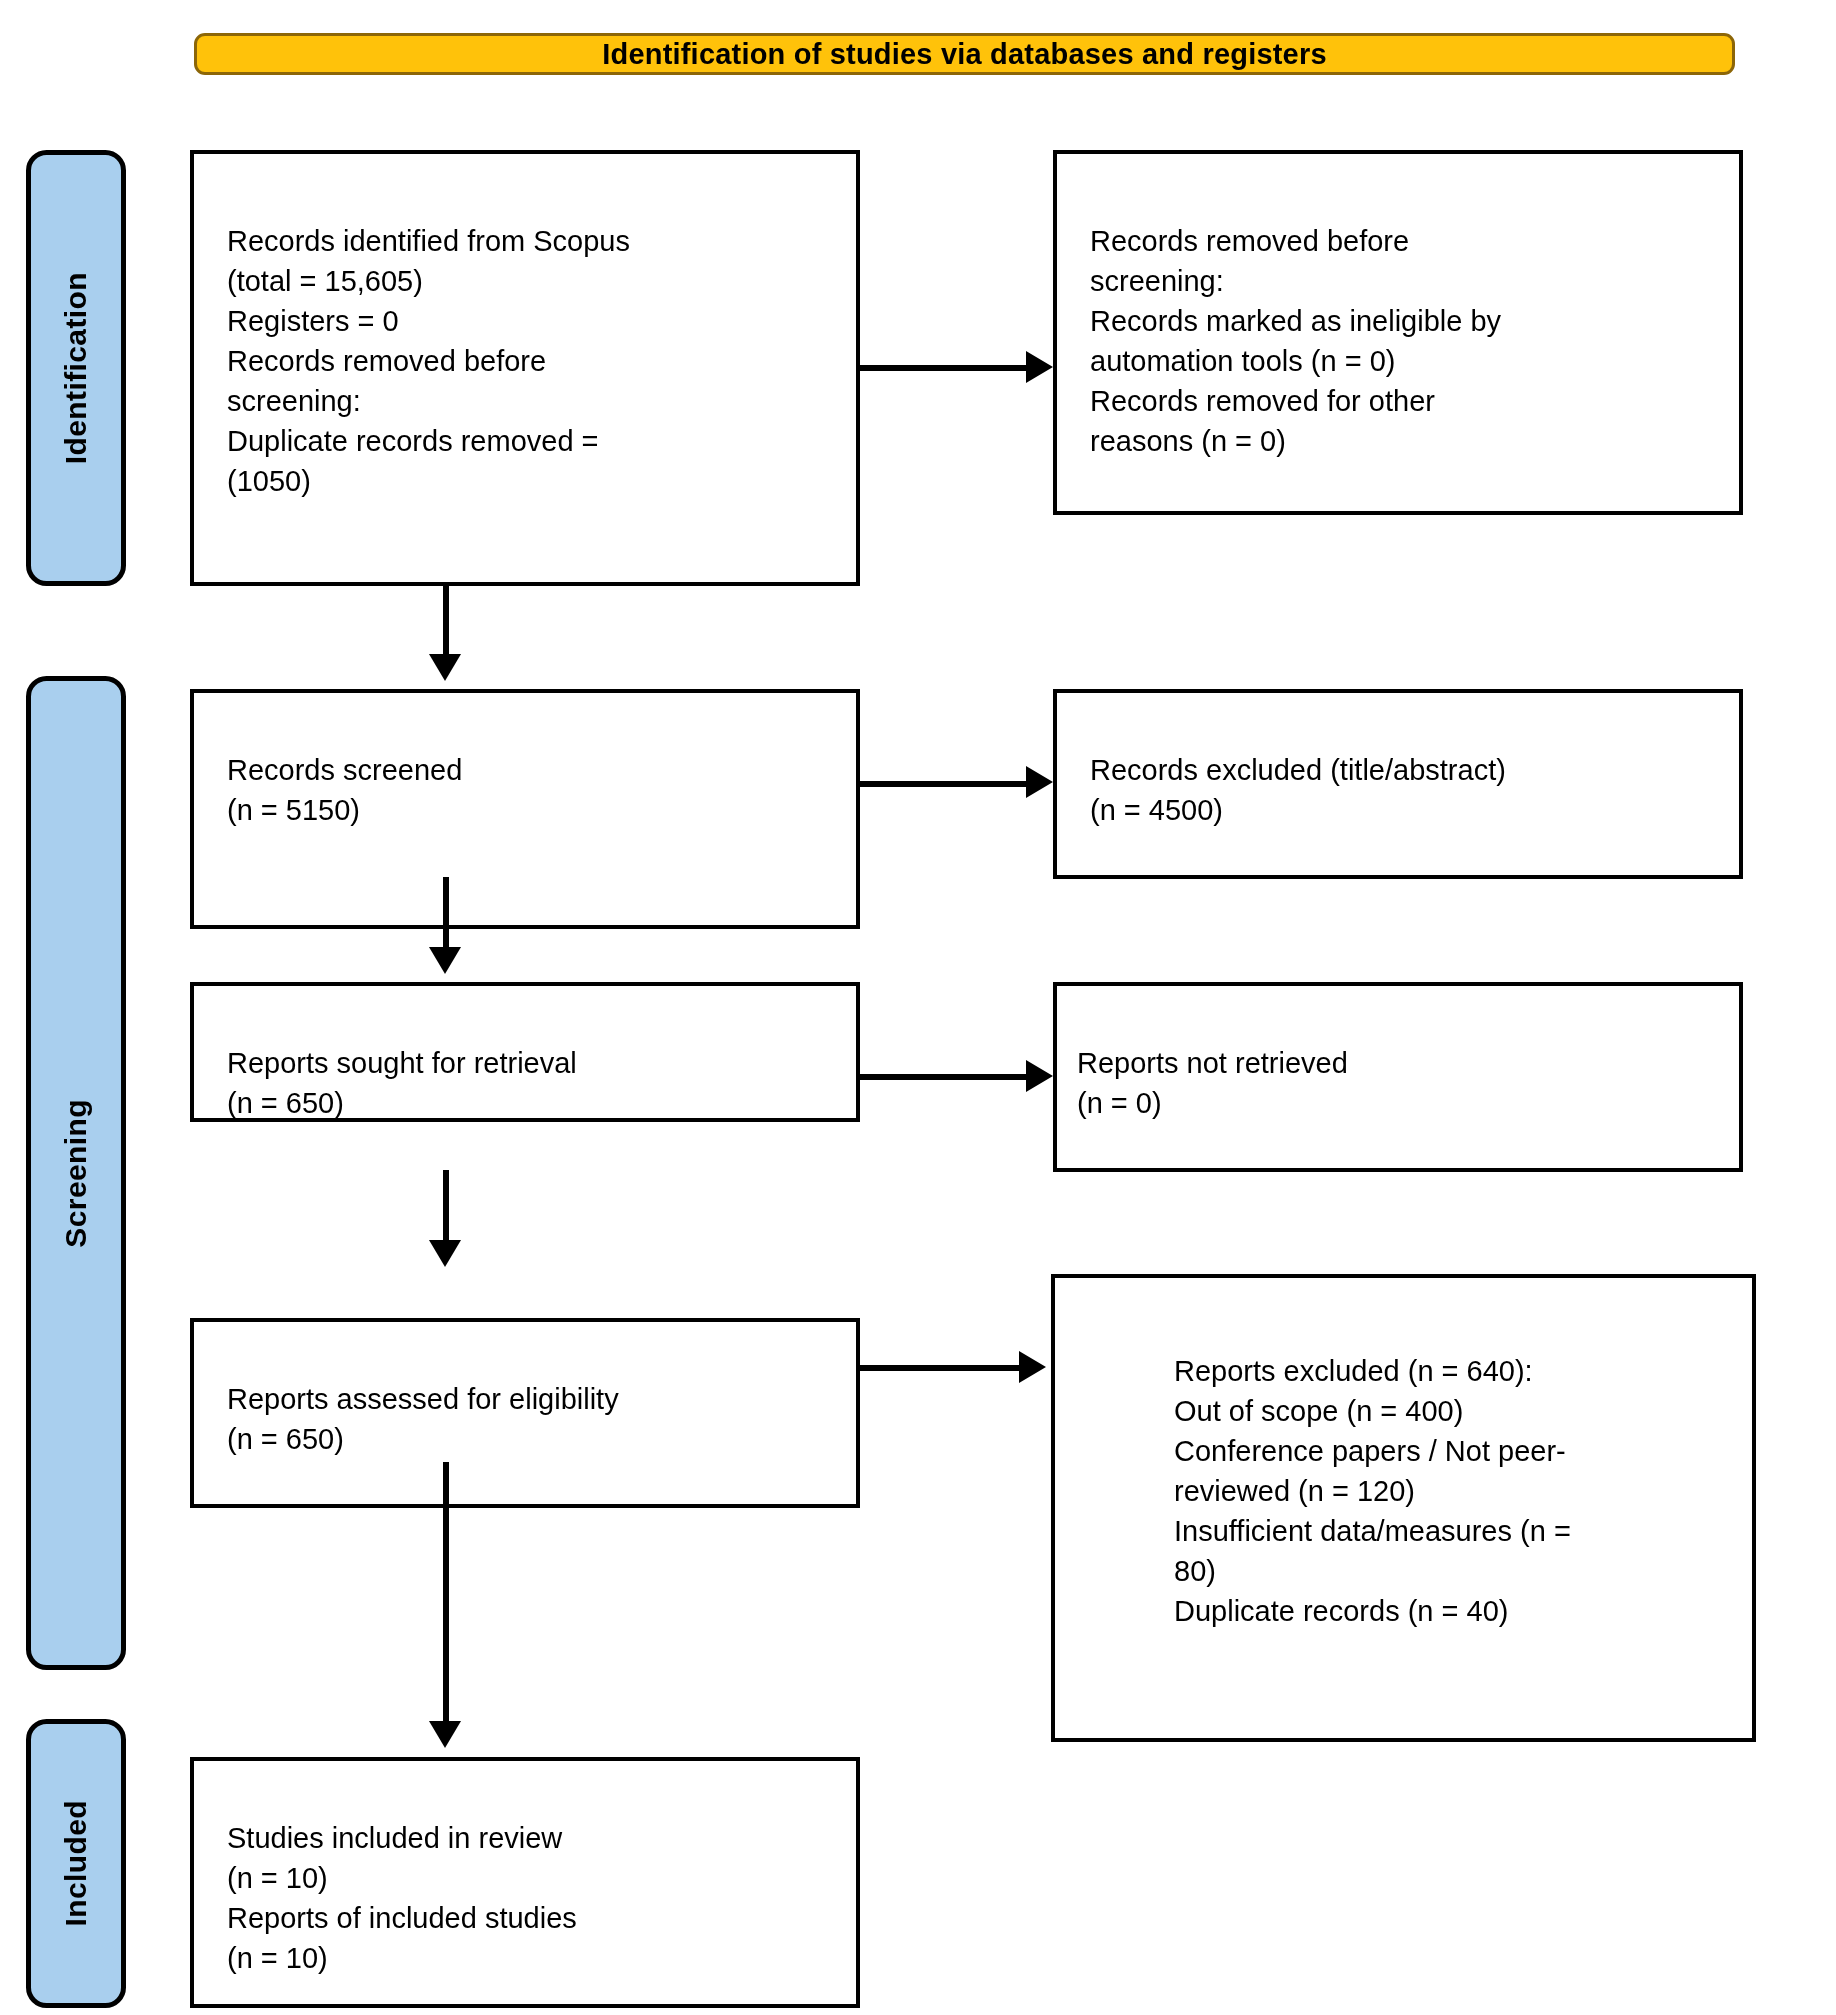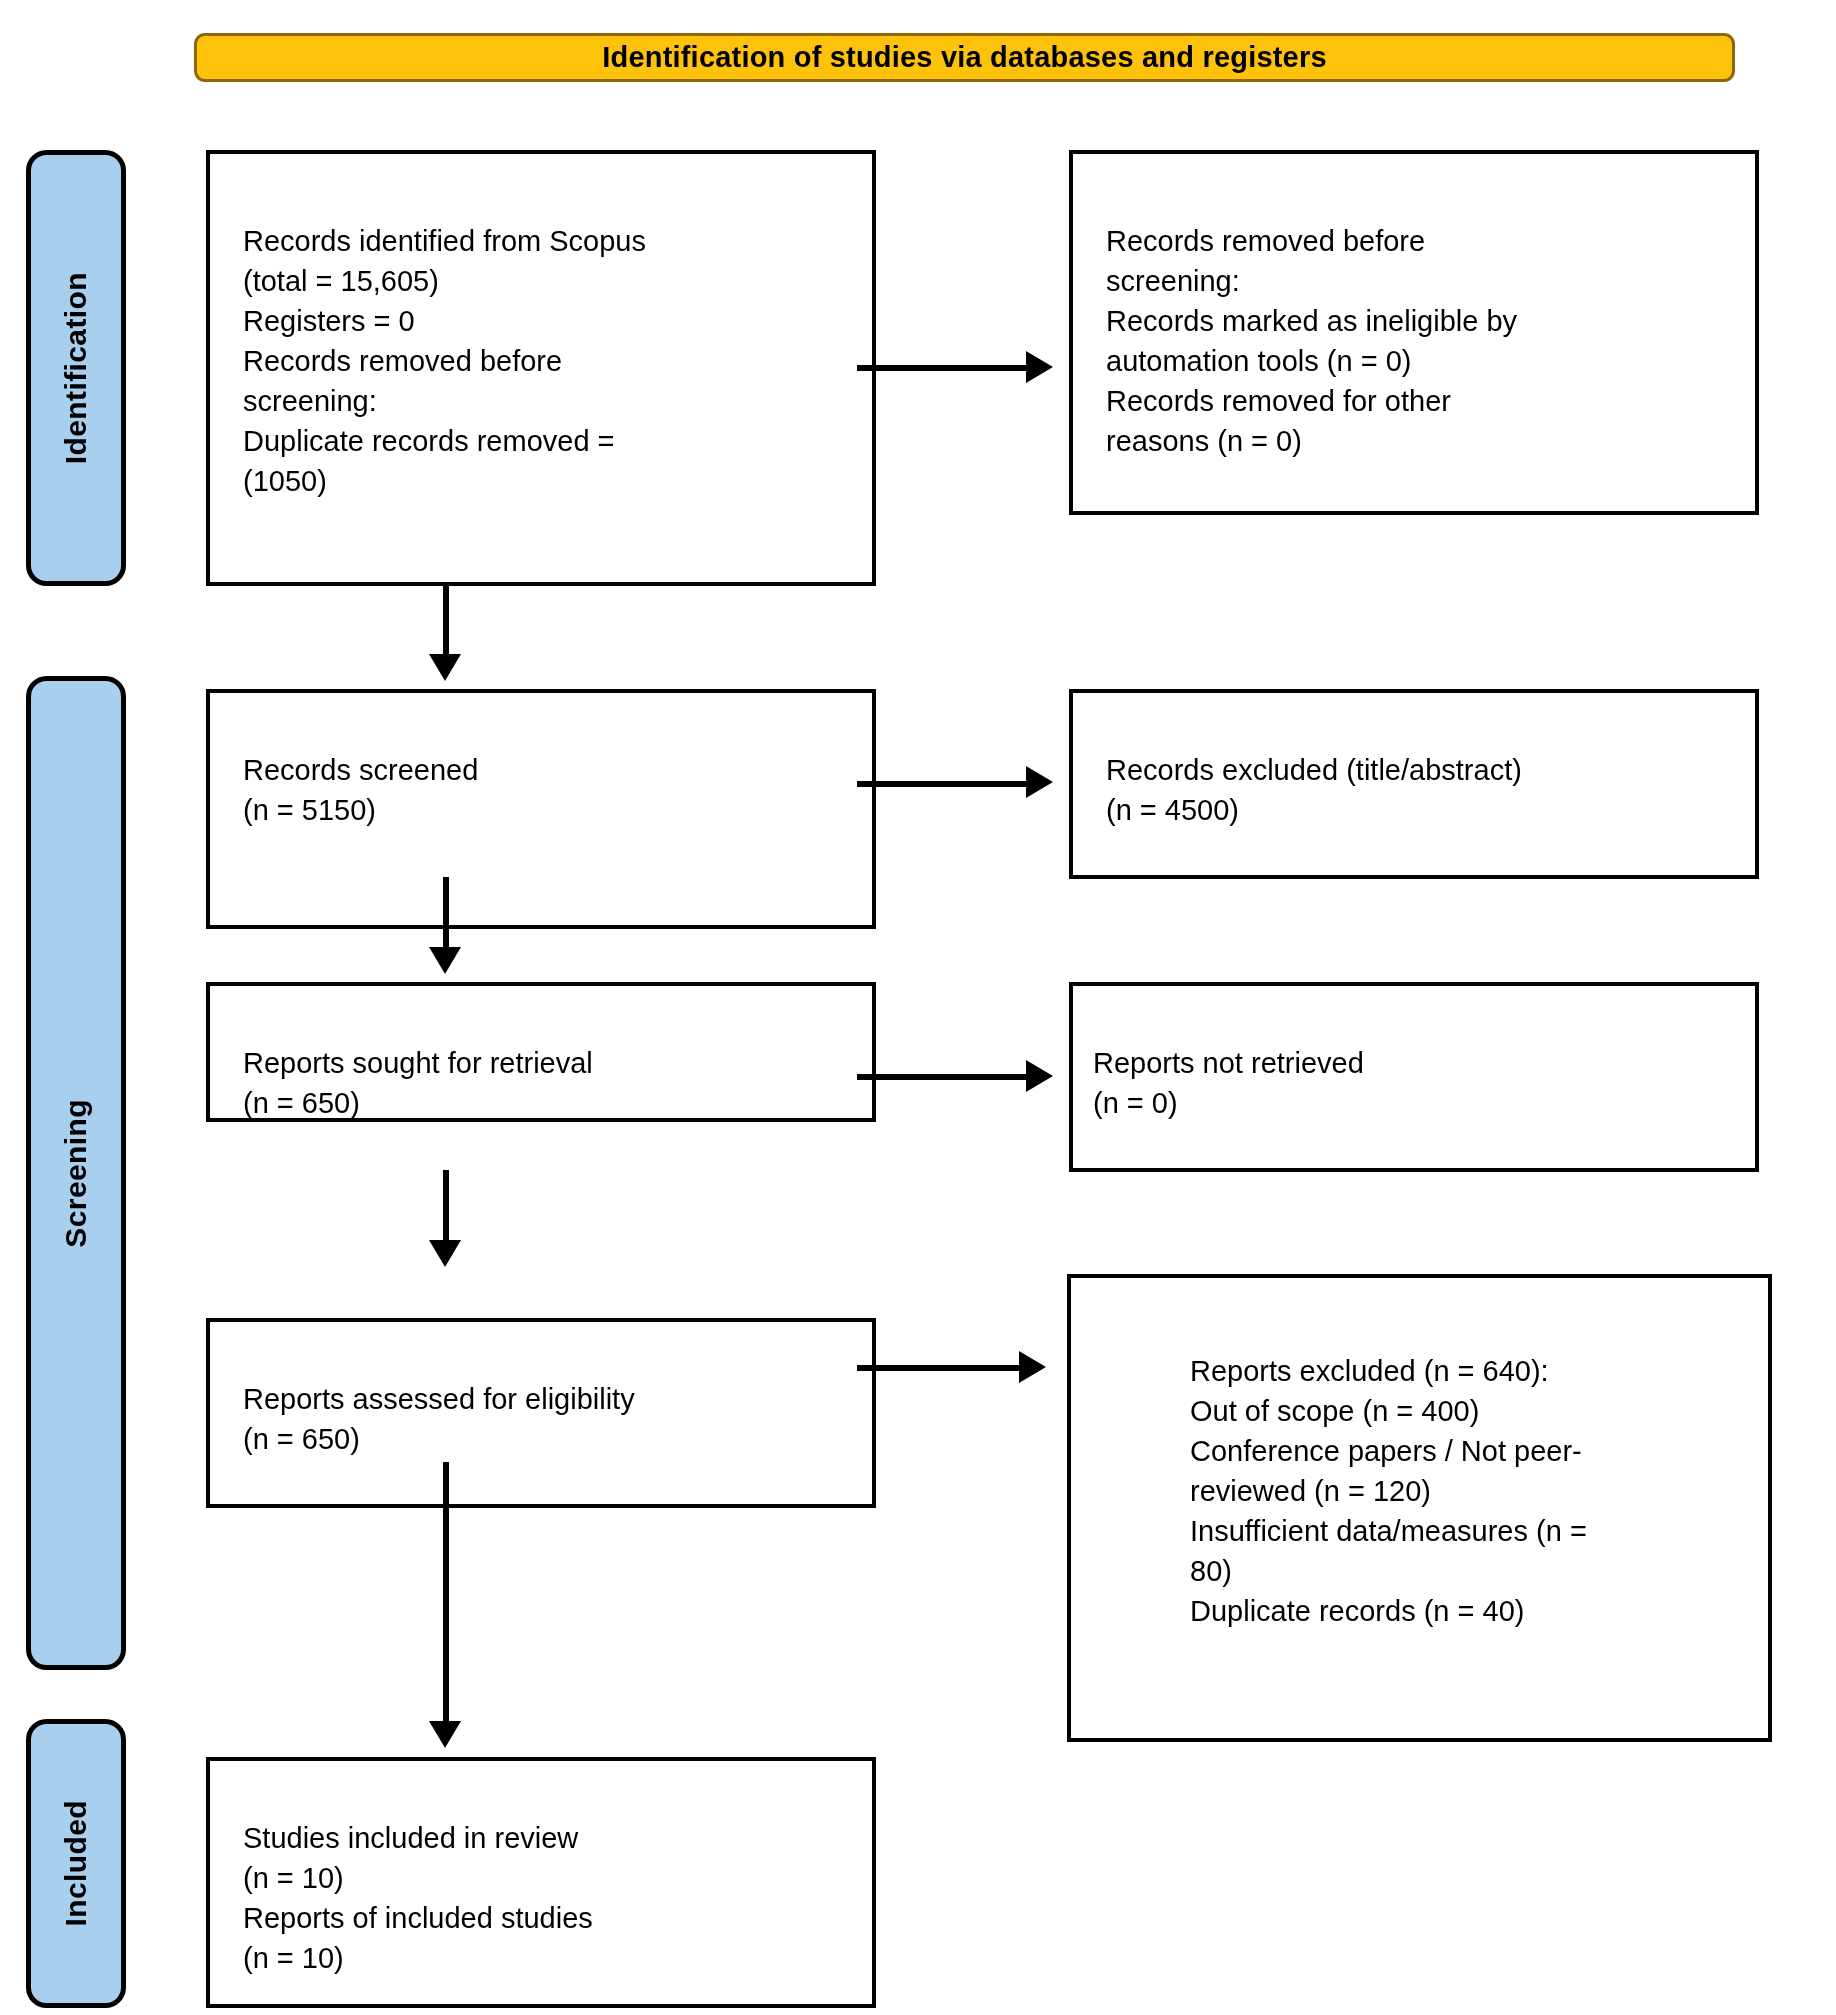--- a/index.html
+++ b/index.html
@@ -2,21 +2,21 @@
 <html style="font-size:12.6px"><head>
 <meta charset="utf-8">
 <style>
   html,body{margin:0;padding:0;background:#ffffff;}
   body{width:1837px;height:2016px;position:relative;font-family:"Liberation Sans",sans-serif;-webkit-font-smoothing:antialiased;}
 
   .canvas{position:absolute;inset:0;width:1837px;height:2016px;overflow:hidden;}
 
   
   .banner{
-    position:absolute;left:194px;top:33px;width:1541px;height:49px;
+    position:absolute;left:194px;top:33px;width:1541px;height:42px;
     background:#FFC20A;
     border:3.2px solid #8C6608;
     border-radius:11px;
     box-sizing:border-box;
     display:flex;align-items:center;justify-content:center;
   }
   .banner-text{
     font-size:29px;font-weight:bold;color:#000;letter-spacing:0.2px;
     white-space:nowrap;line-height:1;
   }
@@ -40,21 +40,20 @@
   #stage-screening{top:676px;height:994px;}
   #stage-included{top:1719px;height:289px;}
 
   
   .box{
     position:absolute;
     background:#ffffff;
     border:4.7px solid #000000;
     box-sizing:border-box;
     padding:5px;
-    margin-left:16px;
   }
   .box-text{
     position:absolute;
     font-size:29px;
     line-height:40px;
     color:#000;
     white-space:pre-line;
   }
 
   

